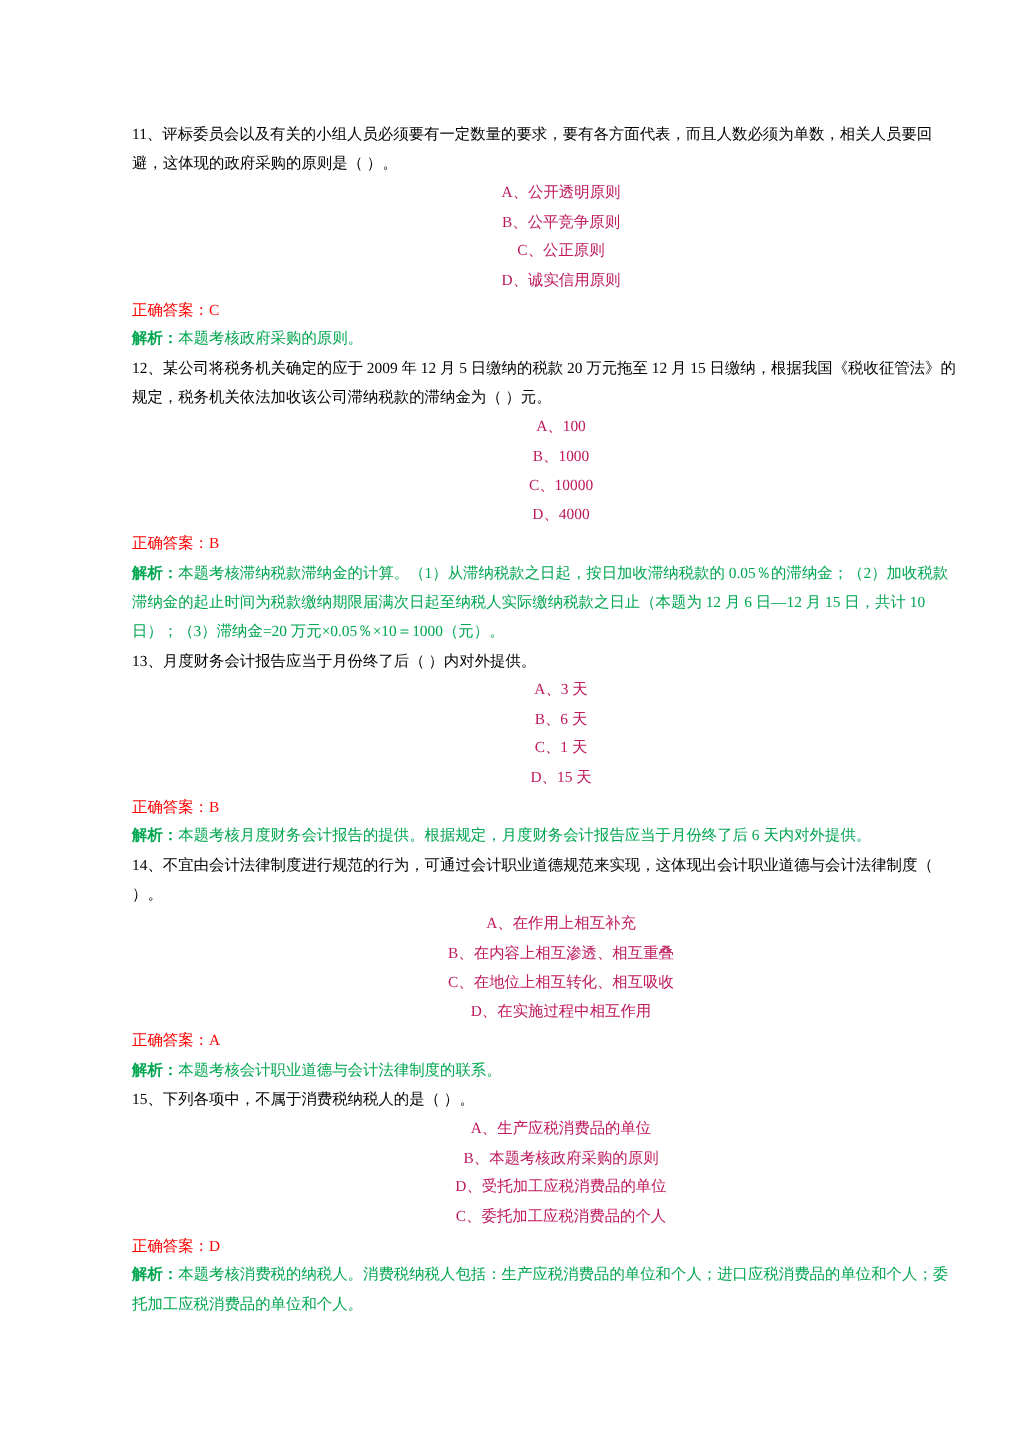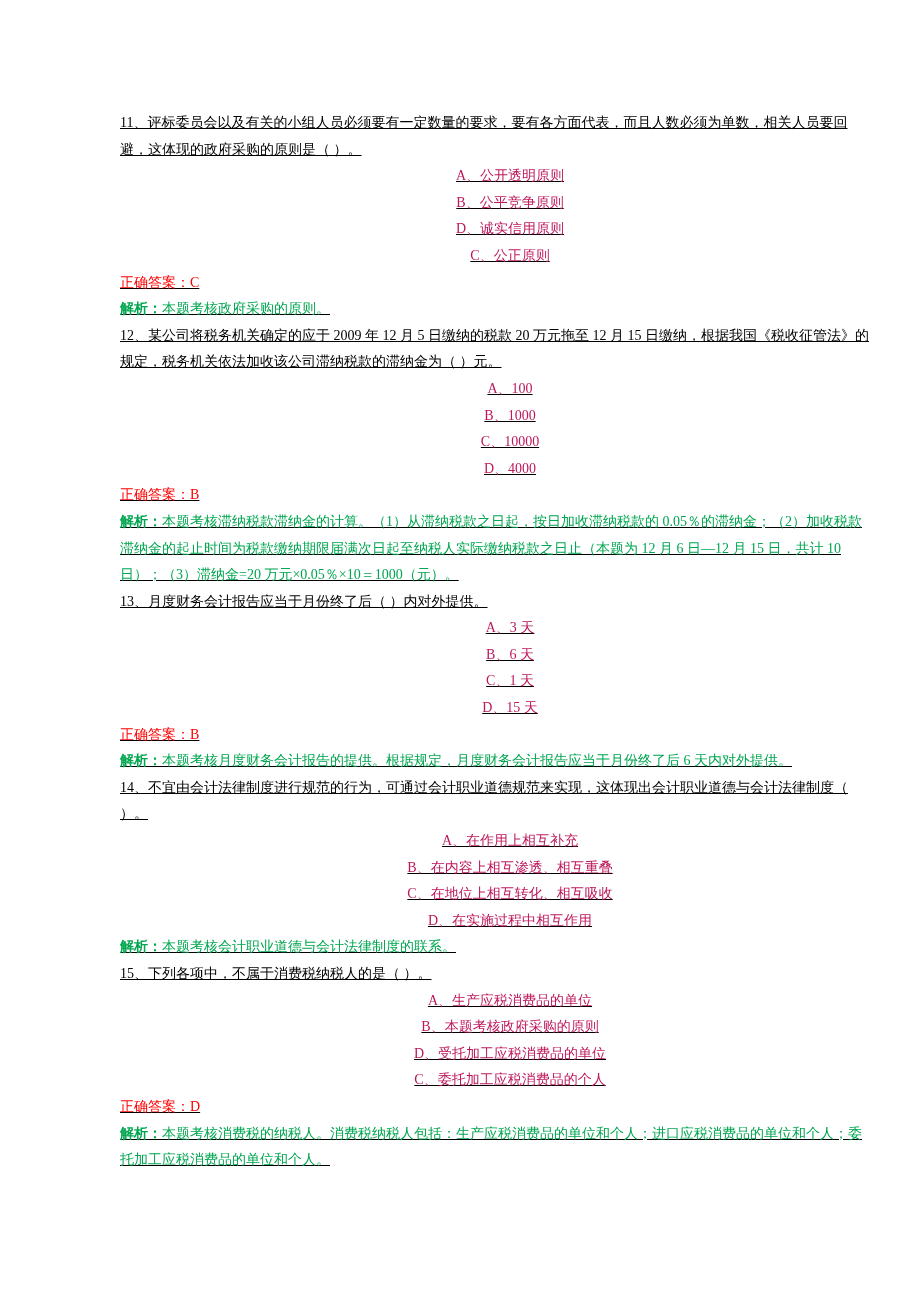--- a/index.html
+++ b/index.html
@@ -9,21 +9,20 @@
     font-family: "SimSun", "宋体", serif;
     font-size: 14px;
     line-height: 1.9;
     color: #000000;
   }
   .page {
     width: 920px;
     min-height: 1302px;
     padding: 110px 48px 60px 120px;
     box-sizing: border-box;
-    text-decoration: underline;
   }
   .question-text {
     color: #000000;
     margin: 0;
   }
   .option {
     color: #be185d;
     margin: 0;
     padding-left: 2em;
     text-align: center;
@@ -45,22 +44,22 @@
   }
 </style>
 </head>
 <body>
 
 <div class="page">
 
   <p class="question-text">11、评标委员会以及有关的小组人员必须要有一定数量的要求，要有各方面代表，而且人数必须为单数，相关人员要回避，这体现的政府采购的原则是（ ）。</p>
   <p class="option">A、公开透明原则</p>
   <p class="option">B、公平竞争原则</p>
+  <p class="option">C、公正原则</p>
   <p class="option">D、诚实信用原则</p>
-  <p class="option">C、公正原则</p>
   <p class="answer-label">正确答案：C</p>
   <p class="analysis">
     <span class="analysis-label">解析：</span><span class="analysis-text">本题考核政府采购的原则。</span>
   </p>
 
   <p class="question-text">12、某公司将税务机关确定的应于 2009 年 12 月 5 日缴纳的税款 20 万元拖至 12 月 15 日缴纳，根据我国《税收征管法》的规定，税务机关依法加收该公司滞纳税款的滞纳金为（ ）元。</p>
   <p class="option">A、100</p>
   <p class="option">B、1000</p>
   <p class="option">C、10000</p>
   <p class="option">D、4000</p>
@@ -77,20 +76,21 @@
   <p class="answer-label">正确答案：B</p>
   <p class="analysis">
     <span class="analysis-label">解析：</span><span class="analysis-text">本题考核月度财务会计报告的提供。根据规定，月度财务会计报告应当于月份终了后 6 天内对外提供。</span>
   </p>
 
   <p class="question-text">14、不宜由会计法律制度进行规范的行为，可通过会计职业道德规范来实现，这体现出会计职业道德与会计法律制度（ ）。</p>
   <p class="option">A、在作用上相互补充</p>
   <p class="option">B、在内容上相互渗透、相互重叠</p>
   <p class="option">C、在地位上相互转化、相互吸收</p>
   <p class="option">D、在实施过程中相互作用</p>
+  <p class="answer-label">正确答案：A</p>
   <p class="analysis">
     <span class="analysis-label">解析：</span><span class="analysis-text">本题考核会计职业道德与会计法律制度的联系。</span>
   </p>
 
   <p class="question-text">15、下列各项中，不属于消费税纳税人的是（ ）。</p>
   <p class="option">A、生产应税消费品的单位</p>
   <p class="option">B、本题考核政府采购的原则</p>
   <p class="option">D、受托加工应税消费品的单位</p>
   <p class="option">C、委托加工应税消费品的个人</p>
   <p class="answer-label">正确答案：D</p>

